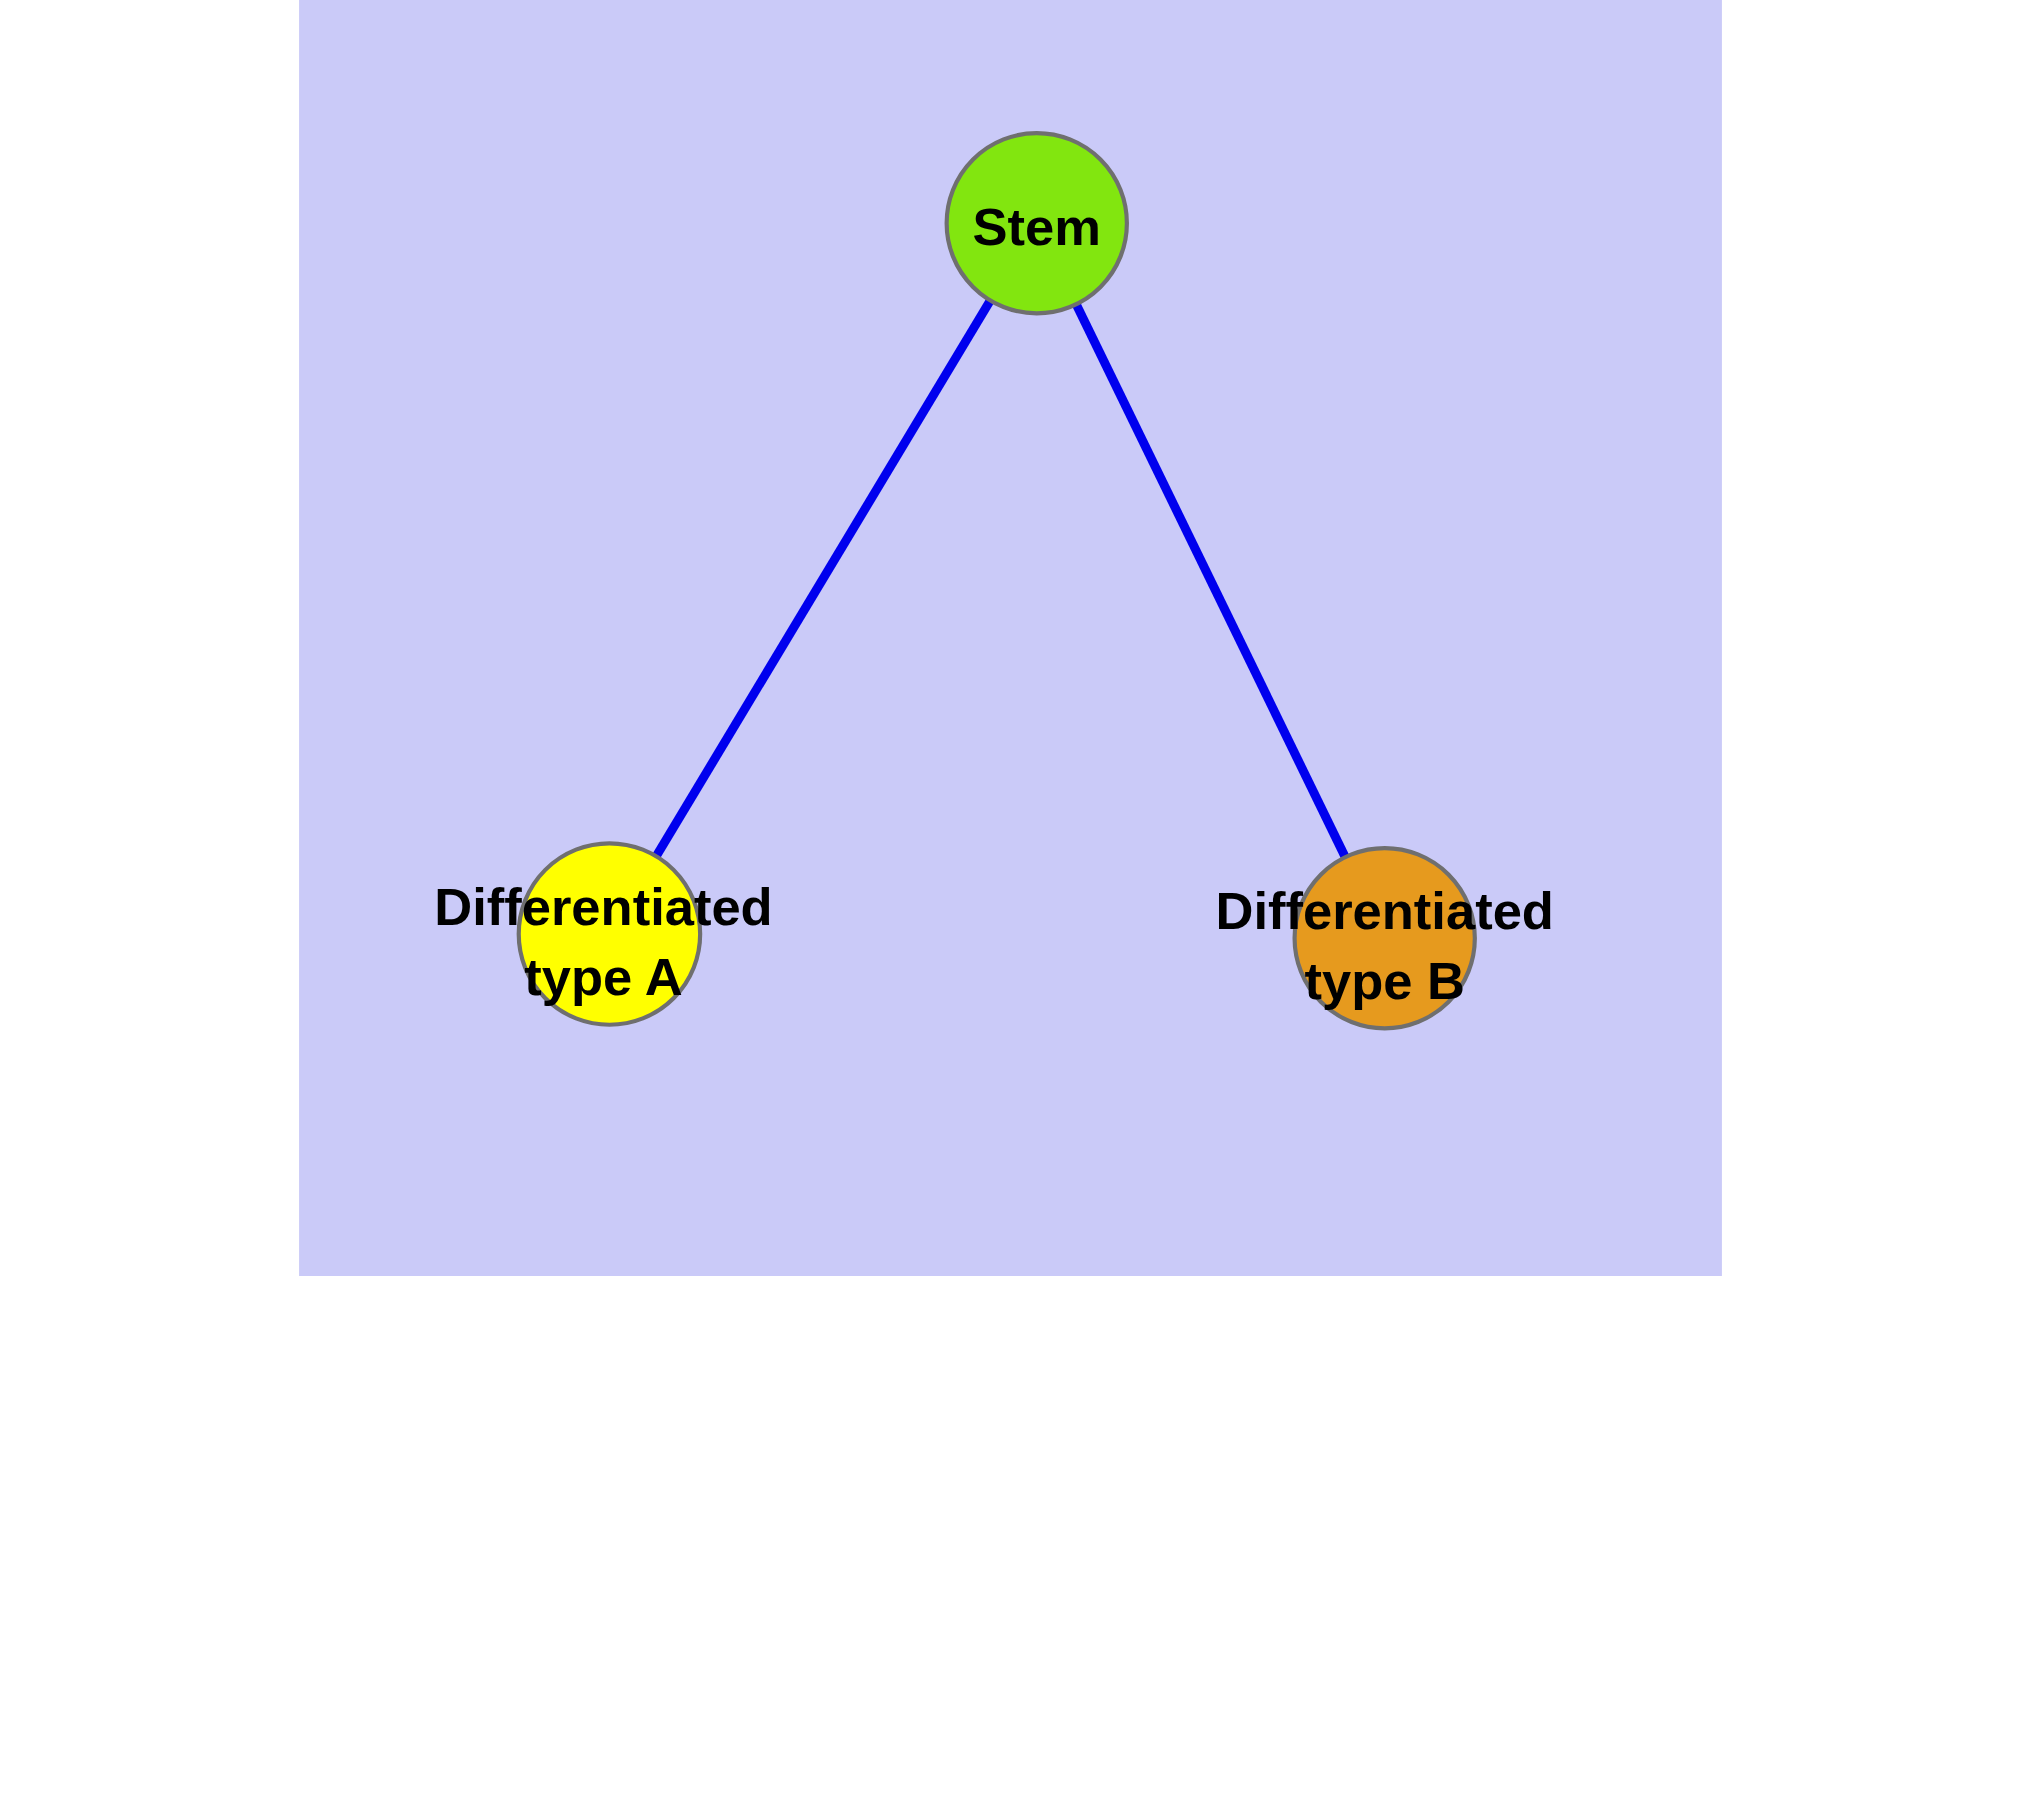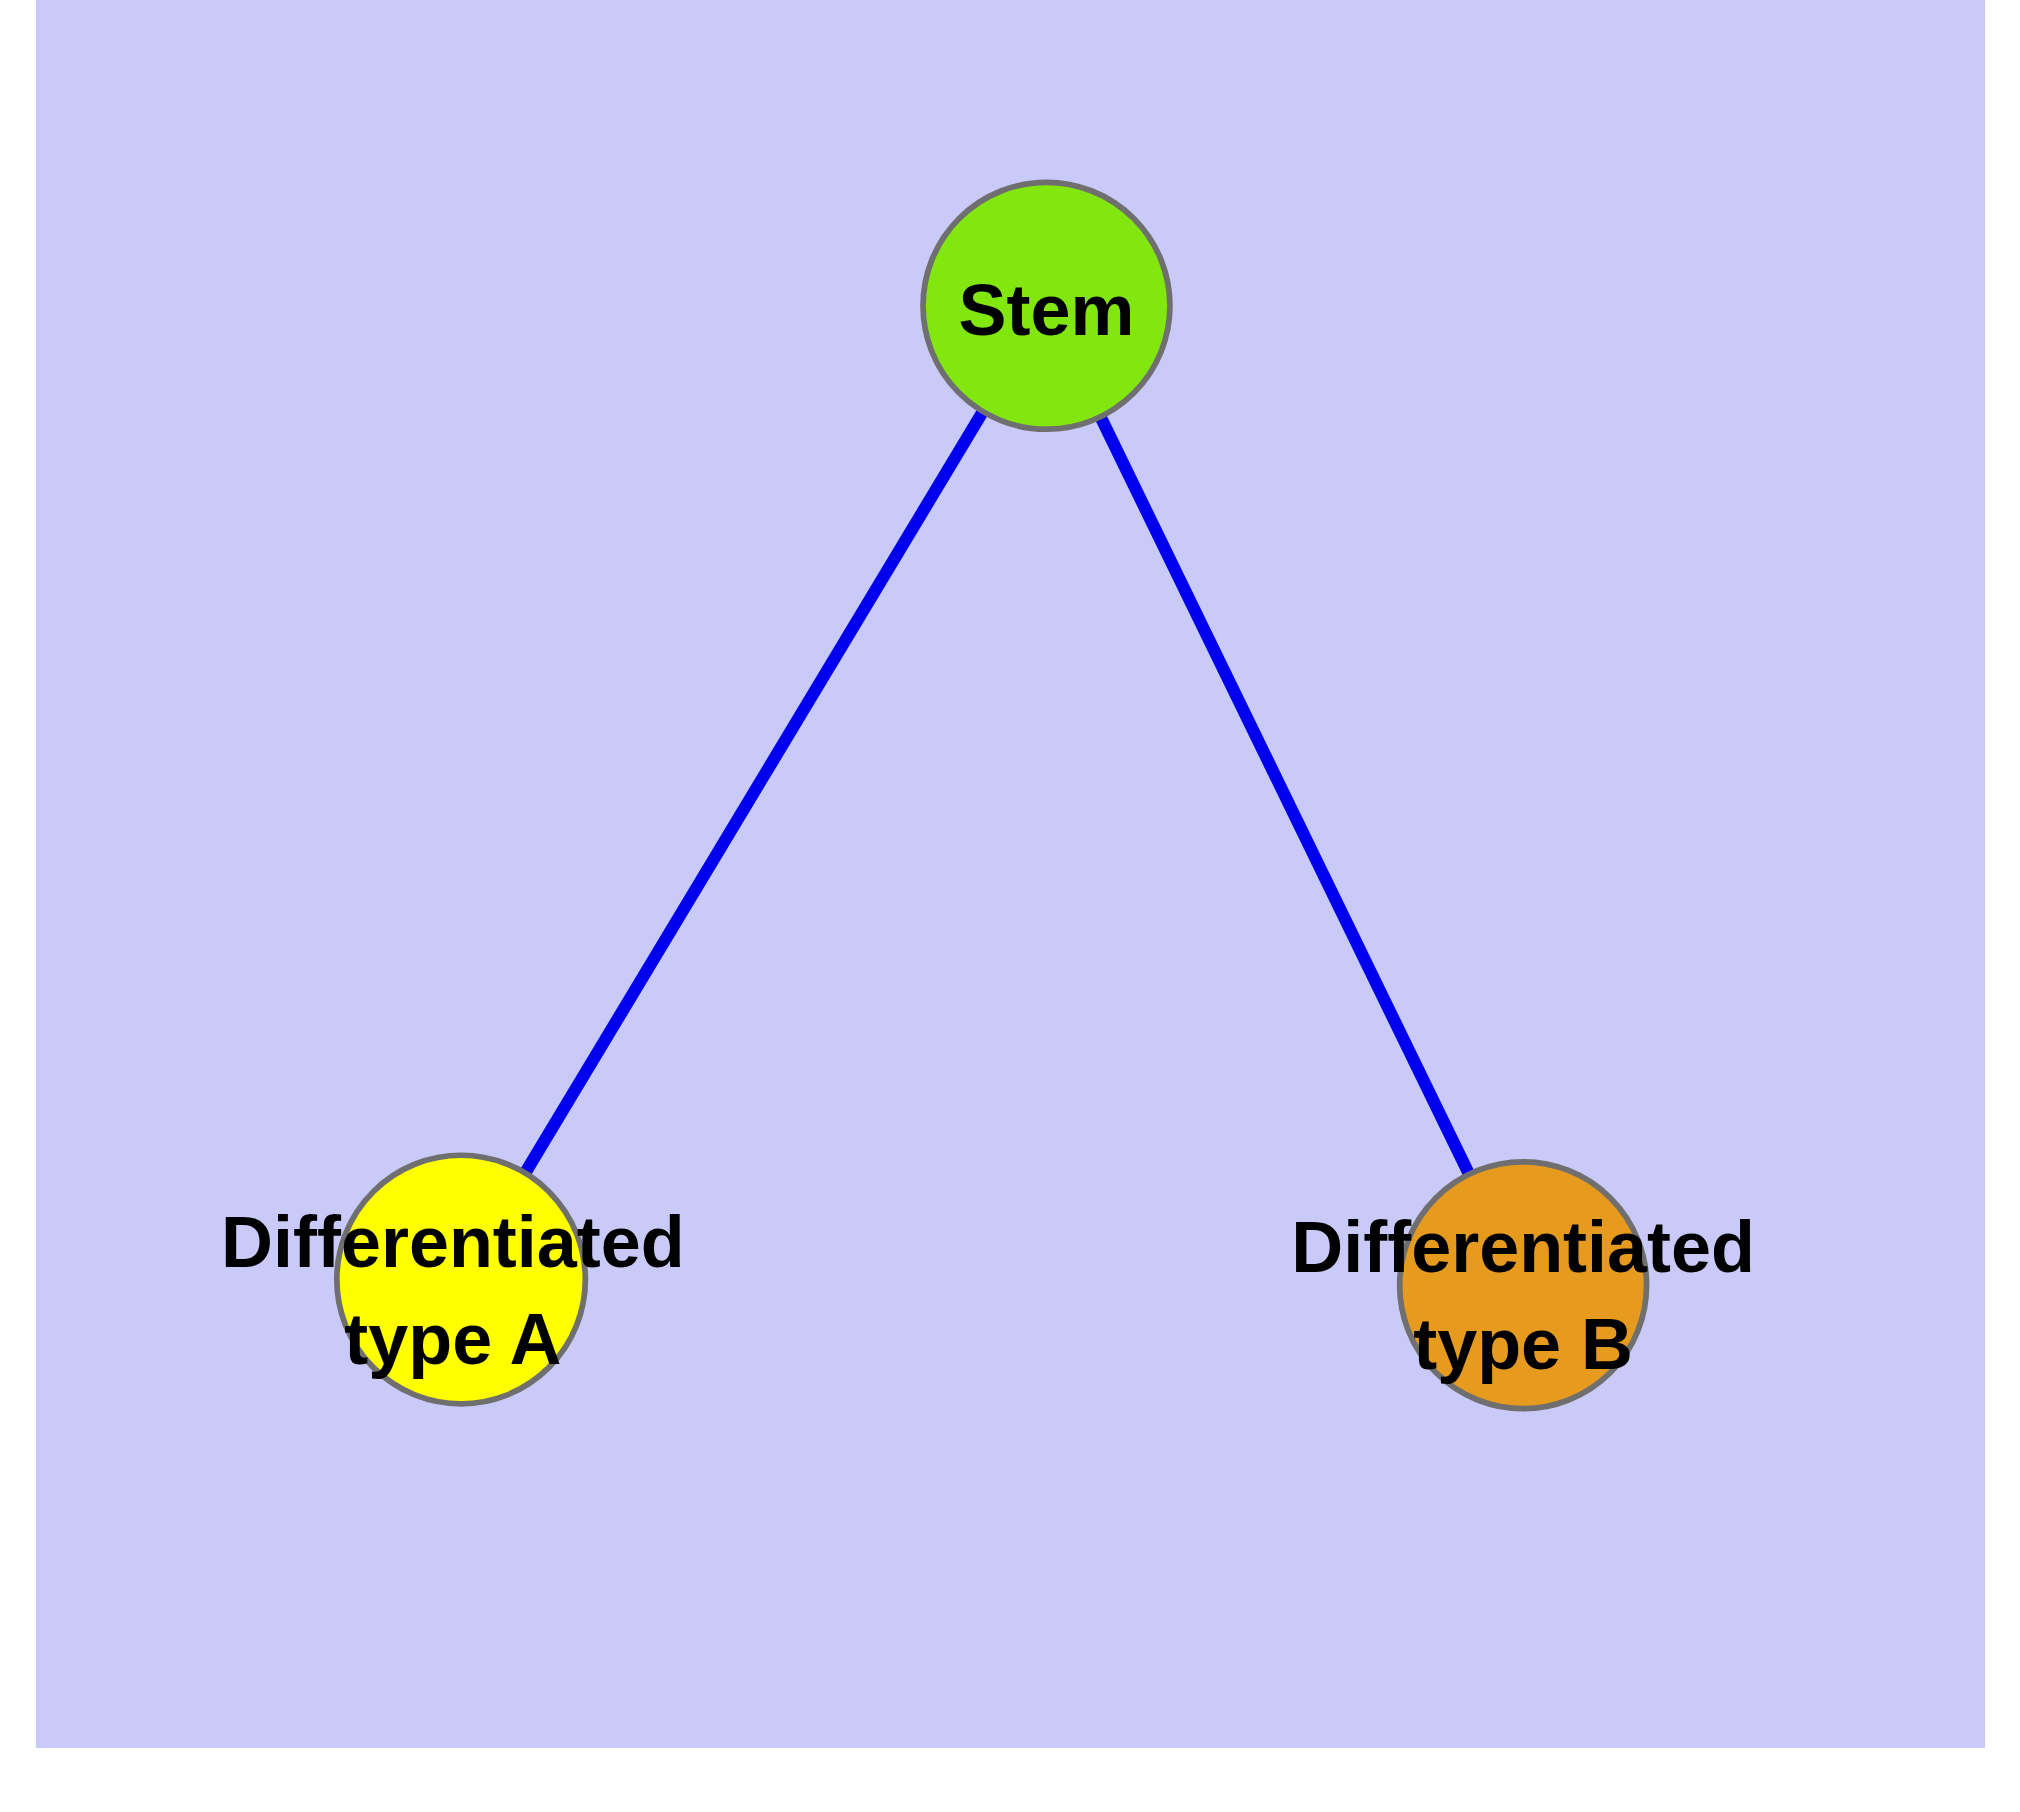--- a/index.html
+++ b/index.html
@@ -3,21 +3,21 @@
 <meta charset="utf-8">
 <style>
   html, body {
     margin: 0;
     padding: 0;
     background: #ffffff;
   }
   .figure-wrap {
     position: relative;
     width: 2021px;
-    height: 1748px;
+    height: 1276px;
     overflow: hidden;
   }
   .figure-wrap svg {
     display: block;
     width: 100%;
     height: 100%;
   }
   .edge {
     fill: none;
     stroke-width: 15;

